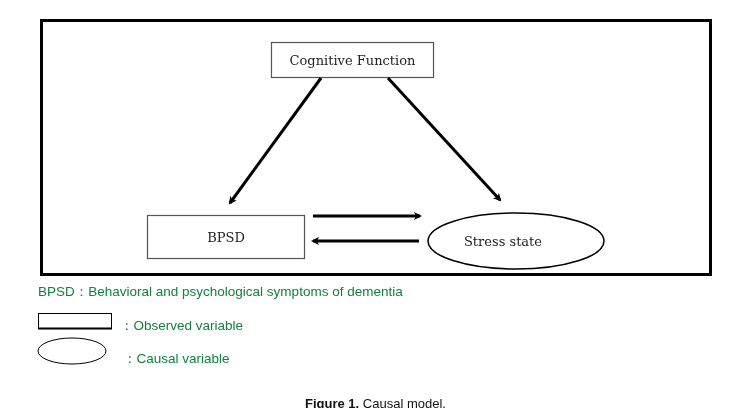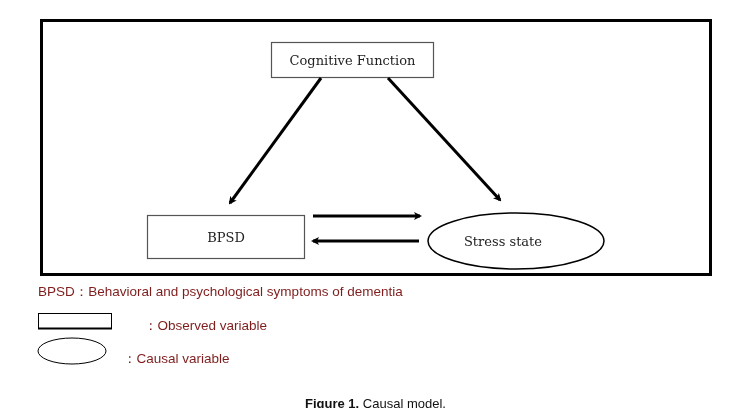--- a/index.html
+++ b/index.html
@@ -1,20 +1,20 @@
 <!DOCTYPE html>
 <html><head>
   <meta charset="utf-8">
   <style>
     html, body { margin: 0; padding: 0; background: #ffffff; }
     body { width: 751px; height: 408px; position: relative; overflow: hidden; }
     .abs { position: absolute; }
     #diagram-svg { position: absolute; left: 0; top: 0; }
     .node-text { font-family: "DejaVu Serif", "Liberation Serif", serif; font-size: 13px; fill: #222222; }
-    .legend-text { font-family: "Liberation Sans", sans-serif; font-size: 13.5px; color: #7f1d1d; white-space: nowrap; }
+    .legend-text { font-family: "Liberation Sans", sans-serif; font-size: 13.5px; color: #15803d; white-space: nowrap; }
     .caption { font-family: "Liberation Sans", sans-serif; font-size: 13px; color: #111111; white-space: nowrap; }
     .caption .bold { font-weight: bold; }
   </style>
 </head>
 <body>
 
 <svg id="diagram-svg" width="751" height="408" viewBox="0 0 751 408">
   <defs>
     <marker id="arrowhead" markerWidth="8" markerHeight="8" refX="6" refY="4" orient="auto" markerUnits="userSpaceOnUse">
       <path d="M0,0 L8,4 L0,8 L2,4 Z" fill="#000000"></path>
@@ -42,18 +42,18 @@
   <line x1="388" y1="78" x2="500" y2="200" stroke="#000000" stroke-width="3" marker-end="url(#arrowhead)"></line>
   <line x1="313" y1="216" x2="420" y2="216" stroke="#000000" stroke-width="3" marker-end="url(#arrowhead)"></line>
   <line x1="419" y1="241" x2="313" y2="241" stroke="#000000" stroke-width="3" marker-end="url(#arrowhead)"></line>
 
   <rect x="38.5" y="313.5" width="73" height="15" fill="#ffffff" stroke="#000000" stroke-width="1"></rect>
   <line x1="38" y1="328.5" x2="112" y2="328.5" stroke="#000000" stroke-width="2"></line>
   <ellipse cx="72" cy="351" rx="34" ry="13" fill="#ffffff" stroke="#000000" stroke-width="1"></ellipse>
 </svg>
 
 <div class="abs legend-text" style="left:38px; top:283px;">BPSD：Behavioral and psychological symptoms of dementia</div>
-<div class="abs legend-text" style="left:120px; top:317px;margin-left:24px;">：Observed variable</div>
+<div class="abs legend-text" style="left:120px; top:317px;">：Observed variable</div>
 <div class="abs legend-text" style="left:123px; top:350px;">：Causal variable</div>
 
 <div class="abs caption" style="left:305px; top:396px;text-align:center;">
   <span class="bold">Figure 1.</span><span> Causal model.</span>
 </div>
 
 </body></html>

